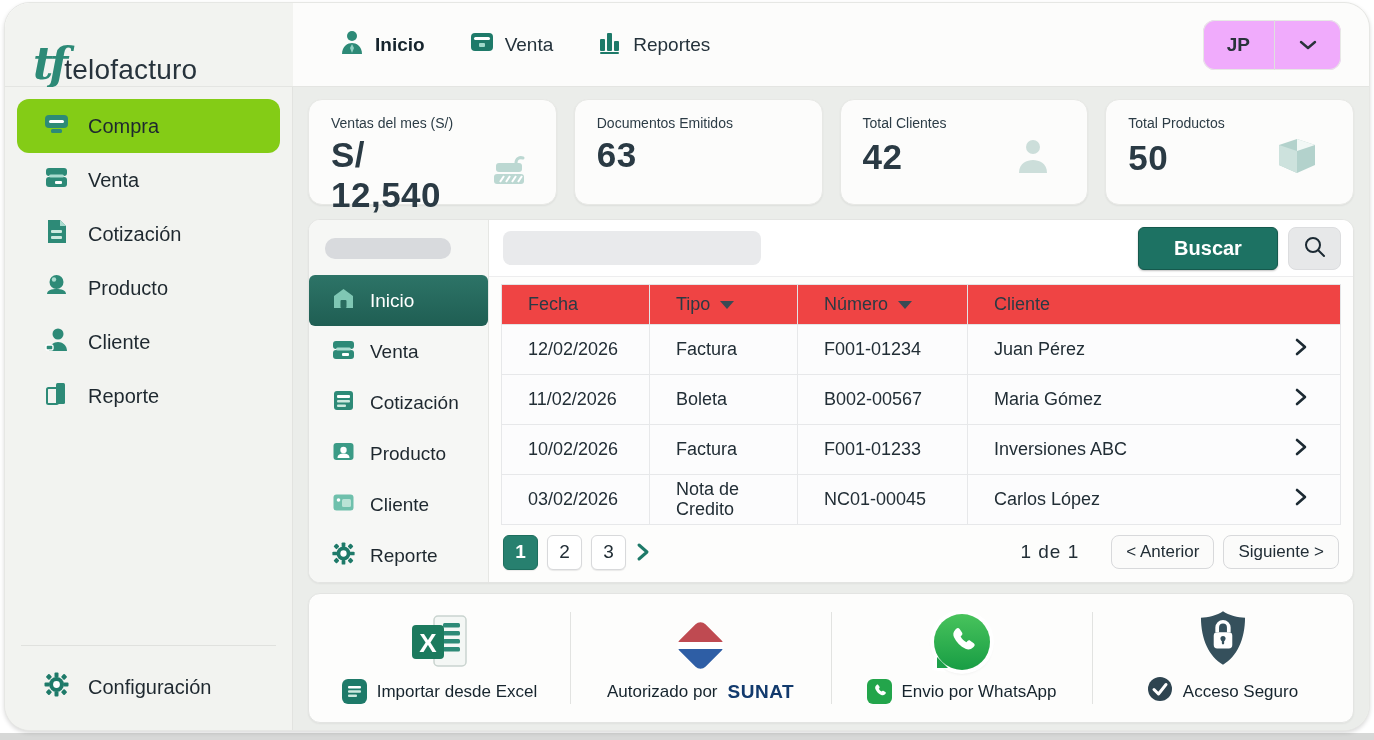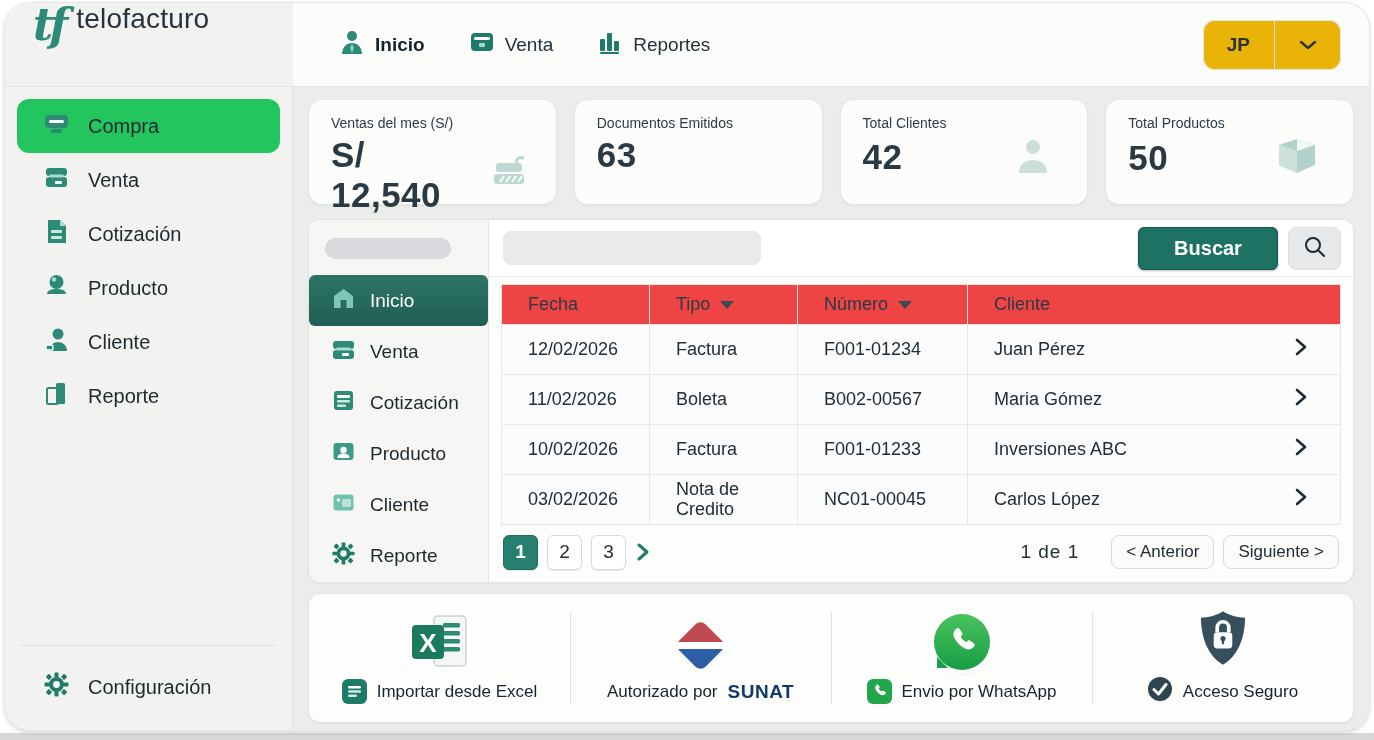--- a/index.html
+++ b/index.html
@@ -5,37 +5,37 @@
   * { margin:0; padding:0; box-sizing:border-box; }
   html,body { width:1374px; height:740px; background:#fff; font-family:"Liberation Sans", sans-serif; }
   .stage { position:relative; width:1374px; height:740px; overflow:hidden; }
   .bottom-strip { position:absolute; left:0; right:0; bottom:0; height:7px; background:#d7d8d7; }
   .frame { position:absolute; left:4px; right:4px; top:2px; bottom:9px; background:#f2f3f0;
            border:1px solid #e6e7e4; border-radius:26px; overflow:hidden;
            box-shadow:0 2px 4px rgba(0,0,0,.15); }
 
   
   .header { display:flex; height:84px; border-bottom:1px solid #e4e5e2; background:#fcfcfb; }
-  .logo-area { width:288px; background:#f2f3f0; display:flex; align-items:flex-start; padding-left:28px; gap:12px; }
+  .logo-area { width:288px; background:#f2f3f0; display:flex; align-items:flex-end; padding-left:28px; }
   .logo-tf { font-family:"DejaVu Serif", serif; font-style:italic; font-weight:bold; font-size:44px; color:#2d8a77; letter-spacing:-4px; line-height:1; }
   .logo-name { font-size:28px; color:#27333c; letter-spacing:.2px; }
   .top-nav { display:flex; align-items:center; gap:44px; padding-left:46px; }
   .top-nav-item { display:flex; align-items:center; gap:10px; font-size:19px; color:#24323b; cursor:pointer; }
   .top-nav-item.active { font-weight:bold; color:#16242d; }
   .user-area { margin-left:auto; margin-right:28px; display:flex; align-items:center; }
-  .user-pill { display:flex; background:#eab308; border-radius:12px; overflow:hidden; box-shadow:inset 0 0 0 1px #e7e8e5;align-items:flex-end; }
+  .user-pill { display:flex; background:#f0abfc; border-radius:12px; overflow:hidden; box-shadow:inset 0 0 0 1px #e7e8e5;align-items:flex-end; }
   .user-pill .seg { padding:14px 24px; font-size:19px; font-weight:bold; color:#2a333b; cursor:pointer; }
   .user-pill .seg + .seg { border-left:1px solid #dfe0dd; }
 
   
   .body-row { display:flex; height:645px; }
   .sidebar { width:288px; background:#f2f3f0; border-right:1px solid #e2e3e0; padding:12px 12px 18px; display:flex; flex-direction:column; }
   .side-item { height:54px; display:flex; align-items:center; gap:18px; padding-left:26px; border-radius:12px;
                font-size:20px; color:#1e282f; cursor:pointer; }
-  .side-item.active { background:#22c55e; }
+  .side-item.active { background:#84cc16; }
   .side-spacer { flex:1; }
   .side-divider { height:1px; background:#e0e1de; margin:0 4px 14px; }
 
   .main { flex:1; background:#ebedea; padding:12px 15px 0; display:flex; flex-direction:column; }
 
   
   .cards { display:flex; gap:17px; height:106px; }
   .card { flex:1; background:#fcfcfb; border:1px solid #e7e8e5; border-radius:14px; padding:15px 22px 12px;
           box-shadow:0 1px 2px rgba(0,0,0,.06); }
   .card-label { font-size:14px; color:#2c3c46; }

